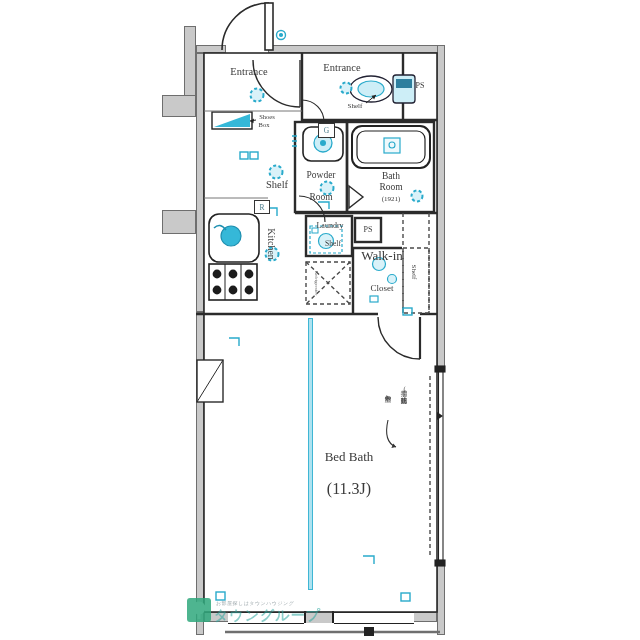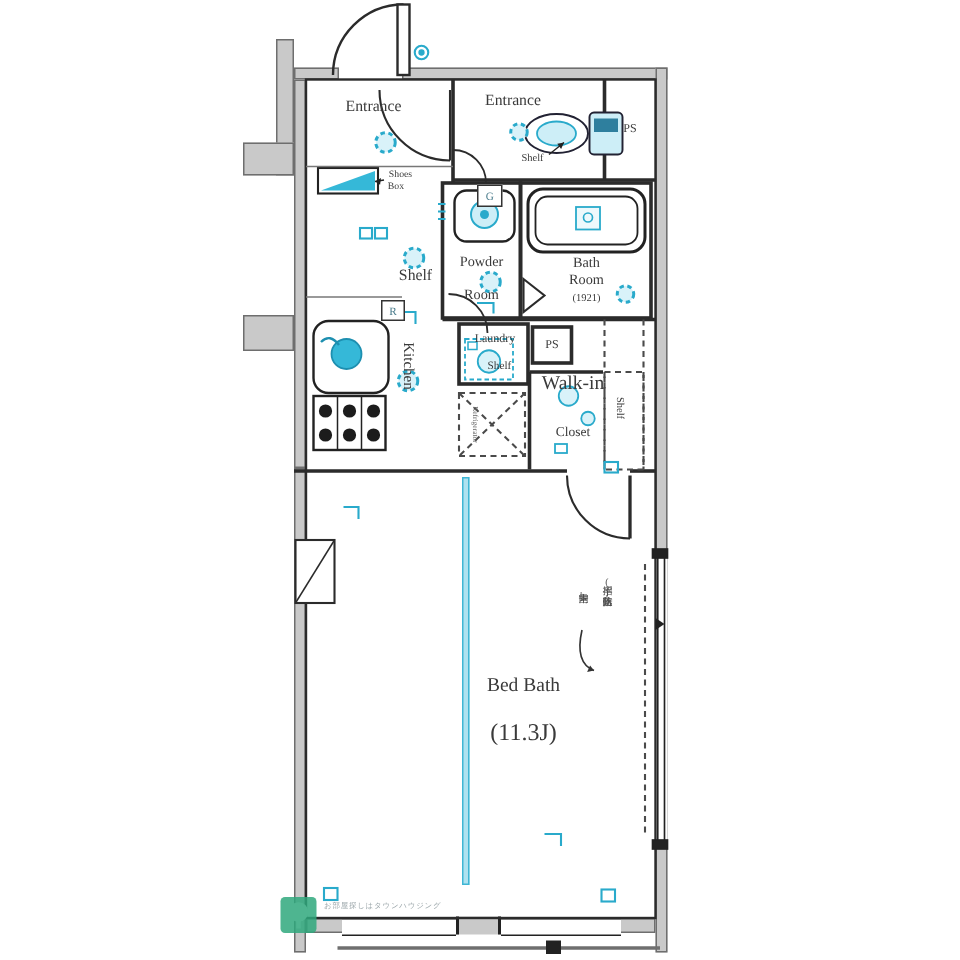--- a/index.html
+++ b/index.html
@@ -257,14 +257,15 @@
   <div class="lbl" style="left:349px;top:456px;font-size:13px;">Bed Bath</div>
   <div class="lbl" style="left:349px;top:489px;font-size:16px;">(11.3J)</div>
 
   <div class="vjp" style="left:399px;top:385px;font-size:6.5px;height:80px;">手摺(転落防止)</div>
   <div class="vjp" style="left:383px;top:390px;font-size:6.5px;height:36px;">室内干し</div>
 
   <div class="divider-line" style="left:308px;top:318px;width:5px;height:272px;"></div>
 
   <div class="wm-logo" style="left:187px;top:598px;width:24px;height:24px;"></div>
   <div class="wm-tag" style="left:216px;top:600px;font-size:5px;">お部屋探しはタウンハウジング</div>
+  <div class="wm-name" style="left:214px;top:607px;font-size:14px;">タウングループ</div>
 
 </div>
 
 </body></html>

